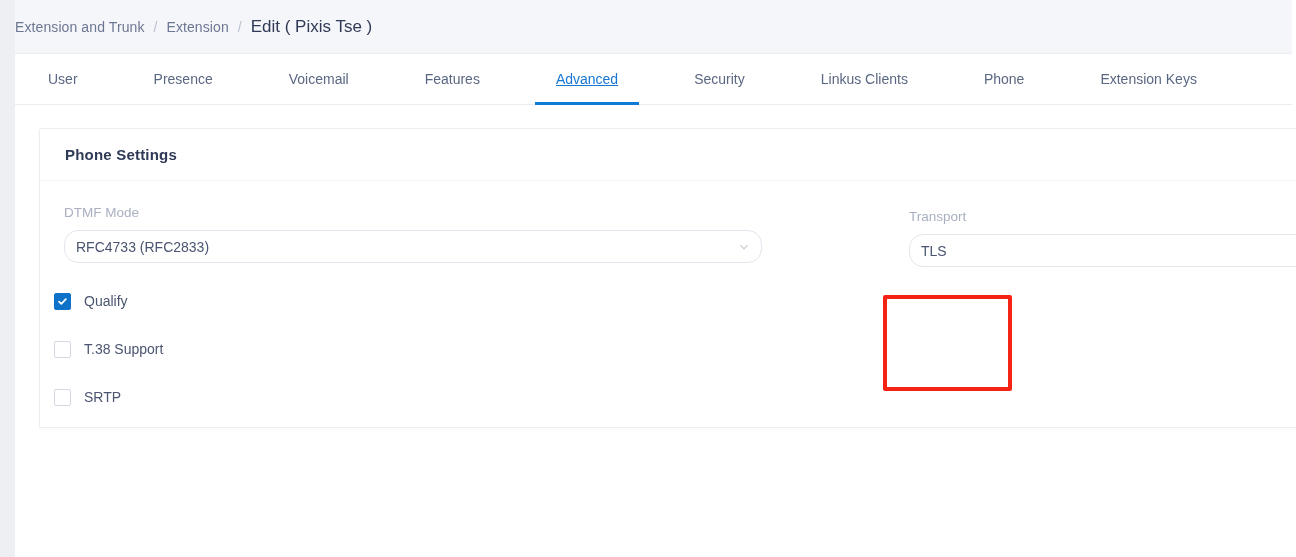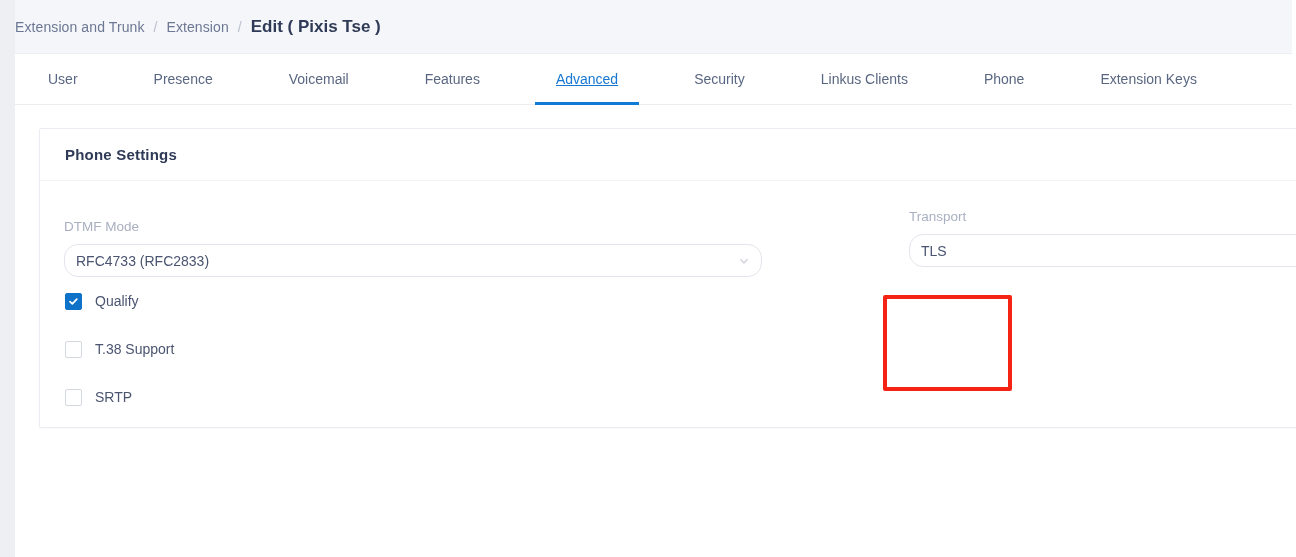--- a/index.html
+++ b/index.html
@@ -52,21 +52,21 @@
     letter-spacing: 0.1px;
     white-space: nowrap;
   }
   .crumb-sep {
     color: #b9c0d0;
     margin: 0 9px;
     font-size: 14px;
   }
   .crumb-current {
     font-size: 17px;
-    font-weight: bold;
+    font-weight: normal;
     color: #2f3a57;
     white-space: nowrap;
   }
 
   
   .tab-strip {
     height: 51px;
     background: #ffffff;
     border-bottom: 1px solid #eaecef;
     display: flex;
@@ -173,34 +173,34 @@
     color: #ccd1da;
     display: flex;
     align-items: center;
     justify-content: center;
   }
   .chevron svg { display: block; }
 
   
   .field-dtmf {
     left: 24px;
-    top: 38px;
+    top: 24px;
     width: 698px;
   }
   .field-transport {
     left: 869px;
     top: 28px;
     width: 620px;
   }
   .field-transport .field-label { padding-left: 0; }
 
   
   .check-row {
     position: absolute;
-    left: 25px;
+    left: 14px;
     display: flex;
     align-items: center;
     height: 18px;
     cursor: pointer;
     text-align: right;
   }
   .check-row.r1 { top: 111px; }
   .check-row.r2 { top: 159px; }
   .check-row.r3 { top: 207px; }
   .checkbox {

